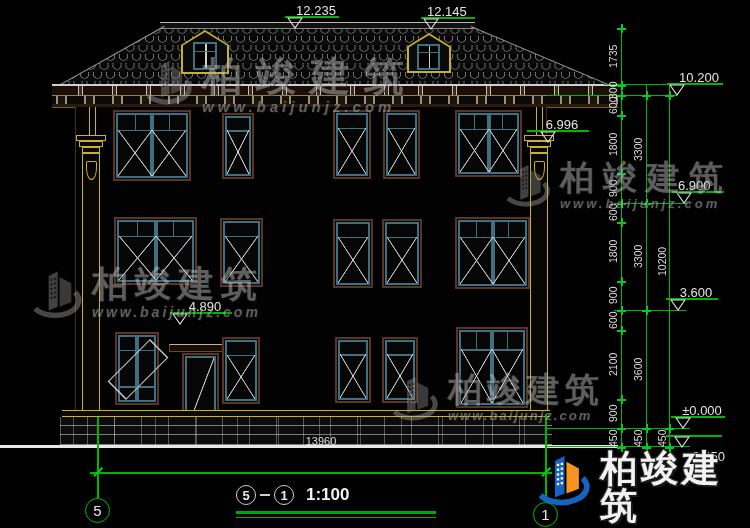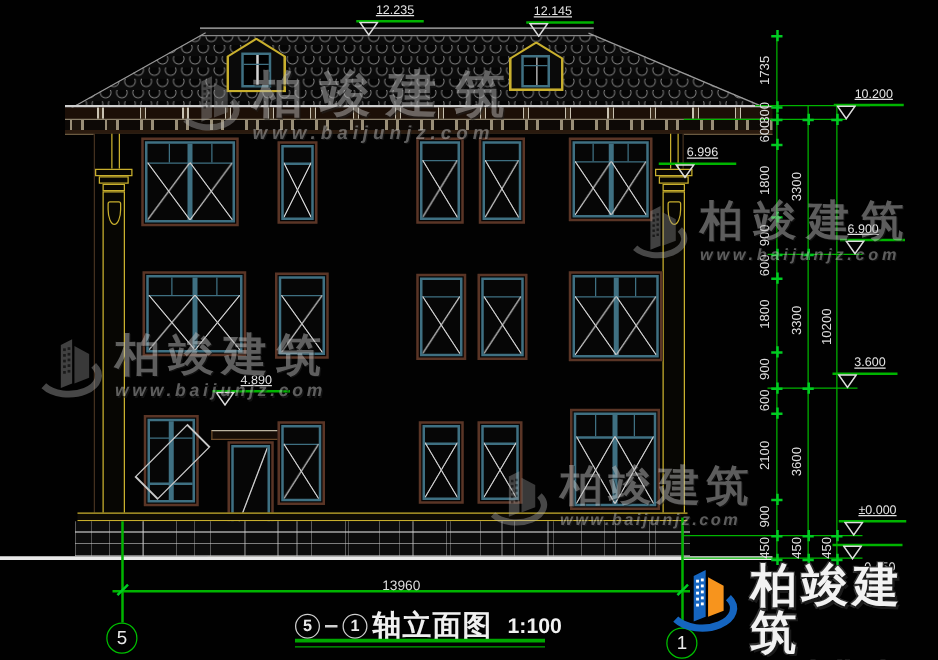--- a/index.html
+++ b/index.html
@@ -33,21 +33,21 @@
   .wm{display:flex;align-items:flex-start;gap:8px;pointer-events:none;}
   .wm .chars{font-weight:bold;line-height:1;}
   .wm .url{font-weight:bold;font-style:italic;}
   .wm.gray{opacity:.5;}
   .wm.gray .chars,.wm.gray .url{color:#b9b9b9;text-shadow:1px 1px 0 #222;}
   .wm.color .chars,.wm.color .url{color:#f2f2f2;text-shadow:2px 2px 0 #1a1a1a,-1px -1px 0 #333,1px -1px 0 #333,-1px 1px 0 #333;}
   .badge{border-radius:50%;display:flex;align-items:center;justify-content:center;color:#e8e8e8;box-sizing:border-box;}
   .axisbadge{width:25px;height:25px;border:1.6px solid #00c000;font-size:15px;}
   .titlebadge{width:20px;height:20px;border:1.6px solid #cfcfcf;font-size:13px;font-weight:bold;}
   .marker-line{height:1.5px;background:#00b400;}
-  .marker-text{position:absolute;color:#e4e4e4;font-size:10px;white-space:nowrap;text-decoration:underline;}
+  .marker-text{position:absolute;color:#e4e4e4;font-size:13px;white-space:nowrap;}
 </style>
 </head>
 <body>
 
 <div id="canvas">
 
   <div class="abs roof" style="left:0;top:0;width:750px;height:110px;"></div>
   <div class="abs" style="left:160px;top:22px;width:315px;height:5px;background:#111;border-top:1.5px solid #b5b5b5;border-bottom:1px solid #888;"></div>
   <div class="abs hip" style="left:57px;top:86px;width:123px;transform:rotate(-29.3deg);"></div>
   <div class="abs hip" style="left:471px;top:26px;width:154px;transform:rotate(22.9deg);"></div>
@@ -115,38 +115,37 @@
   <div class="abs" style="left:0;top:445px;width:618px;height:3px;background:#e8e8e8;"></div>
 
   <div class="abs gline" style="left:97px;top:417px;width:1.5px;height:81px;"></div>
   <div class="abs gline" style="left:545px;top:414px;width:1.5px;height:88px;"></div>
   <div class="abs badge axisbadge" style="left:85px;top:498px;">5</div>
   <div class="abs badge axisbadge" style="left:533px;top:502px;">1</div>
 
   <div class="abs gline" style="left:90px;top:472px;width:462px;height:1.5px;"></div>
   <div class="abs slash" style="left:92px;top:471px;"></div>
   <div class="abs slash" style="left:540px;top:471px;"></div>
-  <div class="abs dimtext" style="left:288px;top:463px;width:66px;text-align:center;">13960</div>
+  <div class="abs dimtext" style="left:288px;top:435px;width:66px;text-align:center;">13960</div>
 
   <div class="abs gline" style="left:604px;top:84px;width:92px;height:1px;"></div>
   <div class="abs gline" style="left:547px;top:95px;width:130px;height:1px;"></div>
   <div class="abs gline" style="left:614px;top:203px;width:76px;height:1px;"></div>
   <div class="abs gline" style="left:614px;top:310px;width:72px;height:1px;"></div>
   <div class="abs gline" style="left:547px;top:428px;width:143px;height:1px;"></div>
   <div class="abs gline" style="left:547px;top:446px;width:143px;height:1px;"></div>
 
   <div class="abs gline" style="left:621px;top:28px;width:1.2px;height:419px;"></div>
   <div class="abs gline" style="left:646px;top:84px;width:1.2px;height:363px;"></div>
   <div class="abs gline" style="left:669px;top:84px;width:1.2px;height:363px;"></div>
 
   <div class="abs" style="left:236px;top:485px;display:flex;align-items:center;gap:4px;color:#f0f0f0;">
     <div class="badge titlebadge">5</div>
     <div style="width:10px;height:2px;background:#cfcfcf;"></div>
     <div class="badge titlebadge">1</div>
-    <div style="font-size:23px;font-weight:bold;letter-spacing:1px;">轴立面图</div>
     <div style="font-size:17px;font-weight:bold;margin-left:8px;">1:100</div>
   </div>
   <div class="abs" style="left:236px;top:511px;width:200px;height:3px;background:#00a800;"></div>
   <div class="abs" style="left:236px;top:517px;width:200px;height:1px;background:#00a800;"></div>
 
   <div id="windows">
       <div class="win" style="left:113px;top:110px;width:78px;height:71px;">
         <div class="inn" style="">
           <div class="teal" style="position:absolute;left:calc(50% - 2px);top:0;width:4px;height:100%;"></div>
           <div class="teal" style="position:absolute;left:0;top:24%;width:50%;height:1.5px;"></div>

